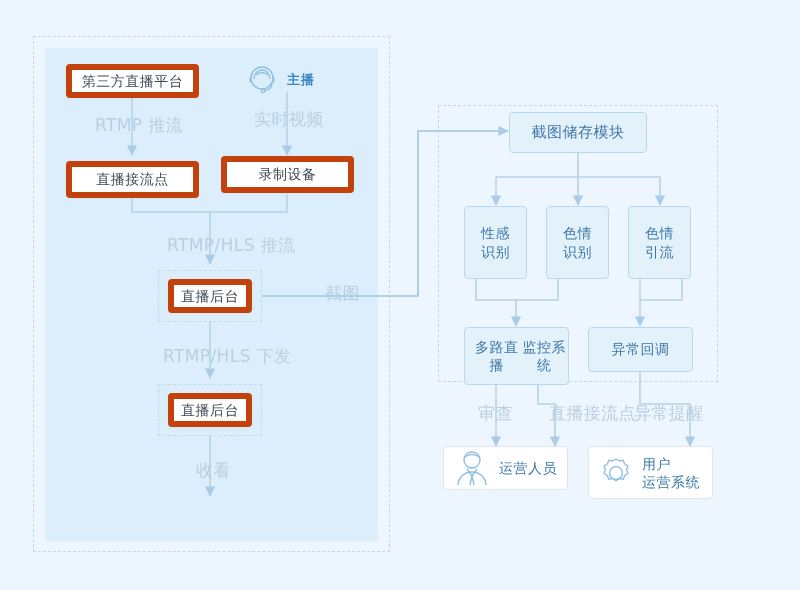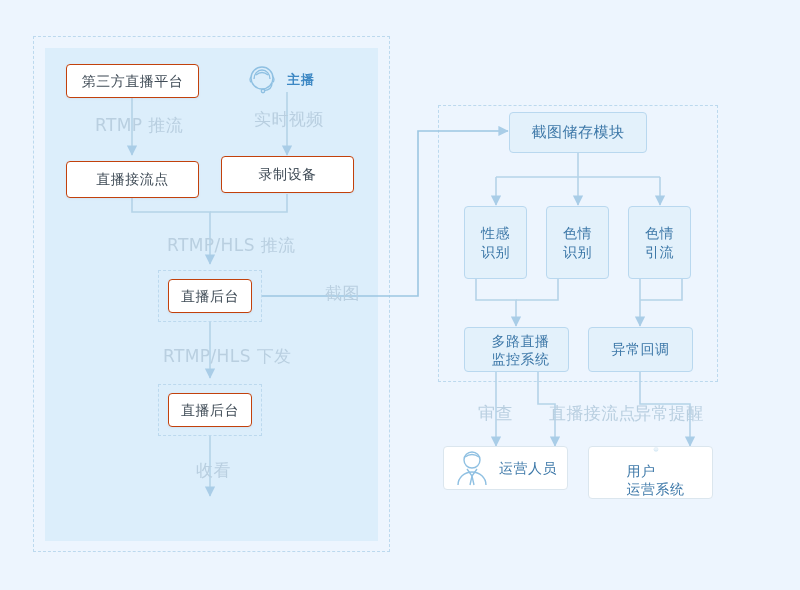--- a/index.html
+++ b/index.html
@@ -32,21 +32,21 @@
     justify-content:center;
     text-align:center;
     border-radius:4px;
     color:#3f4b56;
     font-size:14px;
     line-height:19px;
     letter-spacing:.5px;
   }
   .node.white{
     background:#ffffff;
-    border:1px solid #c2410c;
+    border:6px solid #c2410c;
     box-shadow:0 1px 2px rgba(120,160,190,.10);
   }
   .node.tint{
     background:#e3f1fb;
     border:1px solid #b9d8ef;
     color:#3d78a8;
   }
   .node.icons{
     background:#ffffff;
     border:1px solid #dbe6ee;
@@ -179,21 +179,21 @@
   <div class="node tint" style="left:546px;top:206px;width:63px;height:73px;flex-direction:column;">
     <span class="lbl">色情</span>
     <span class="lbl">识别</span>
   </div>
 
   <div class="node tint" style="left:628px;top:206px;width:63px;height:73px;flex-direction:column;">
     <span class="lbl">色情</span>
     <span class="lbl">引流</span>
   </div>
 
-  <div class="node tint" style="left:464px;top:327px;width:105px;height:45px;flex-direction:column;line-height:18px;padding-left:8px;">
+  <div class="node tint" style="left:464px;top:327px;width:105px;height:58px;flex-direction:row;line-height:18px;padding-left:8px;">
     <span class="lbl">多路直播</span>
     <span class="lbl">监控系统</span>
   </div>
 
   <div class="node tint" style="left:588px;top:327px;width:105px;height:45px;">
     <span class="lbl">异常回调</span>
   </div>
 
   <div class="elabel" style="left:478px;top:402px;">审查</div>
   <div class="elabel" style="left:549px;top:402px;">直播接流点</div>
@@ -203,21 +203,21 @@
     <svg width="36" height="38" viewBox="0 0 36 38">
       <circle class="ico" cx="18" cy="11" r="8"></circle>
       <path class="ico" d="M11,8 q7,-5 14,0"></path>
       <path class="ico" d="M4,36 a14,13 0 0 1 28,0"></path>
       <path class="ico" d="M13,20 L18,27 L23,20"></path>
       <path class="ico" d="M18,27 L16,36 M18,27 L20,36"></path>
     </svg>
     <span class="lbl">运营人员</span>
   </div>
 
-  <div class="node icons" style="left:588px;top:446px;width:125px;height:53px;flex-direction:column;">
+  <div class="node icons" style="left:588px;top:446px;width:125px;height:53px;flex-direction:row;">
     <svg width="34" height="34" viewBox="0 0 34 34">
       <path class="ico" d="M17,3 l3.4,2.0 3.8,-0.7 1.4,3.6 3.2,2.2 -1.0,3.7 1.0,3.7 -3.2,2.2 -1.4,3.6 -3.8,-0.7 -3.4,2.0 -3.4,-2.0 -3.8,0.7 -1.4,-3.6 -3.2,-2.2 1.0,-3.7 -1.0,-3.7 3.2,-2.2 1.4,-3.6 3.8,0.7 z"></path>
       <circle class="ico" cx="17" cy="17" r="6.4"></circle>
     </svg>
     <span class="lbl" style="line-height:18px;">
       <span style="display:block;">用户</span>
       <span style="display:block;">运营系统</span>
     </span>
   </div>
 

